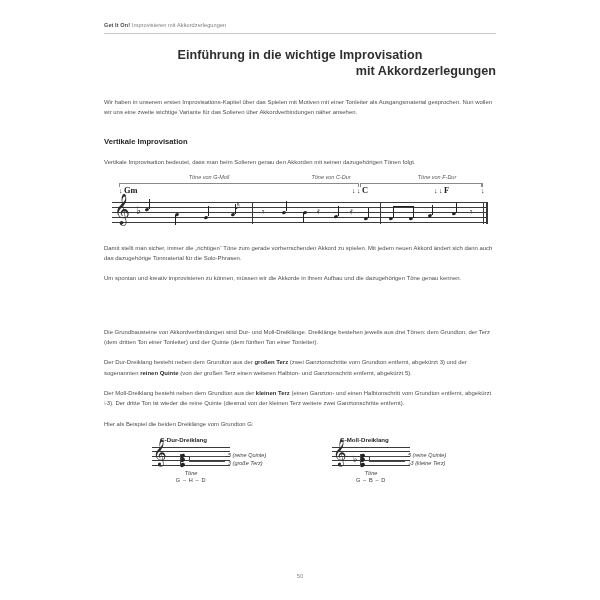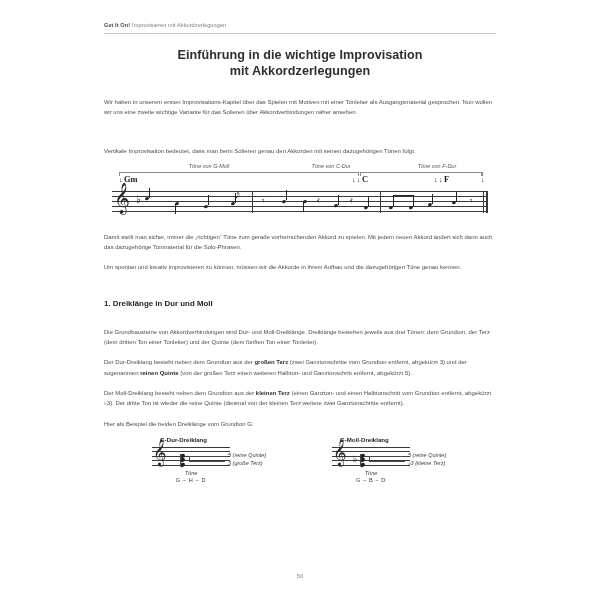--- a/index.html
+++ b/index.html
@@ -41,21 +41,21 @@
   h1.title{
     margin:0;
     padding:4px 0 0 0;
     font-size:12.6px;
     line-height:15.5px;
     font-weight:bold;
     text-align:center;
     color:#2f2f2f;
     letter-spacing:.04px;
   }
-  h1.title .l2{display:block;}
+  h1.title .l2{display:block;text-align:right;}
   p.body{
     margin:0;
     font-size:5.95px;
     line-height:10.3px;
     color:#4d4d4d;
     text-align:left;
     letter-spacing:.012px;
   }
   p.body b{font-weight:bold;color:#2f2f2f;}
   .gap-lg{height:18px;}
@@ -234,20 +234,21 @@
       <span>Einführung in die wichtige Improvisation</span>
       <span class="l2">mit Akkordzerlegungen</span>
     </h1>
 
     <div class="gap-lg"></div>
 
     <p class="body">Wir haben in unserem ersten Improvisations-Kapitel über das Spielen mit Motiven mit einer Tonleiter als Ausgangsmaterial gesprochen. Nun wollen wir uns eine zweite wichtige Variante für das Solieren über Akkordverbindungen näher ansehen.</p>
 
     <div class="gap-lg"></div>
 
+    <h2 class="sec">Vertikale Improvisation</h2>
 
     <div class="gap-md"></div>
 
     <p class="body">Vertikale Improvisation bedeutet, dass man beim Solieren genau den Akkorden mit seinen dazugehörigen Tönen folgt.</p>
 
     <div class="gap-sm"></div>
 
     <div class="music-ex">
 
       <div class="seg-label" style="left:50px;top:0;width:110px;">Töne von G-Moll</div>
@@ -339,21 +340,20 @@
 
     <p class="body">Damit stellt man sicher, immer die „richtigen“ Töne zum gerade vorherrschenden Akkord zu spielen. Mit jedem neuen Akkord ändert sich dann auch das dazugehörige Tonmaterial für die Solo-Phrasen.</p>
 
     <div class="gap-md"></div>
 
     <p class="body">Um spontan und kreativ improvisieren zu können, müssen wir die Akkorde in ihrem Aufbau und die dazugehörigen Töne genau kennen.</p>
 
     <div class="gap-lg"></div>
     <div class="gap-sm"></div>
 
-    <h2 class="num">1. Dreiklänge in Dur und Moll</h2>
 
     <div class="gap-lg"></div>
 
     <p class="body">Die Grundbausteine von Akkordverbindungen sind Dur- und Moll-Dreiklänge. Dreiklänge bestehen jeweils aus drei Tönen: dem Grundton, der Terz (dem dritten Ton einer Tonleiter) und der Quinte (dem fünften Ton einer Tonleiter).</p>
 
     <div class="gap-md"></div>
 
     <p class="body"><span>Der Dur-Dreiklang besteht neben dem Grundton aus der </span><b>großen Terz</b><span> (zwei Ganztonschritte vom Grundton entfernt, abgekürzt 3) und der sogenannten </span><b>reinen Quinte</b><span> (von der großen Terz einen weiteren Halbton- und Ganztonschritt entfernt, abgekürzt 5).</span></p>
 
     <div class="gap-md"></div>

